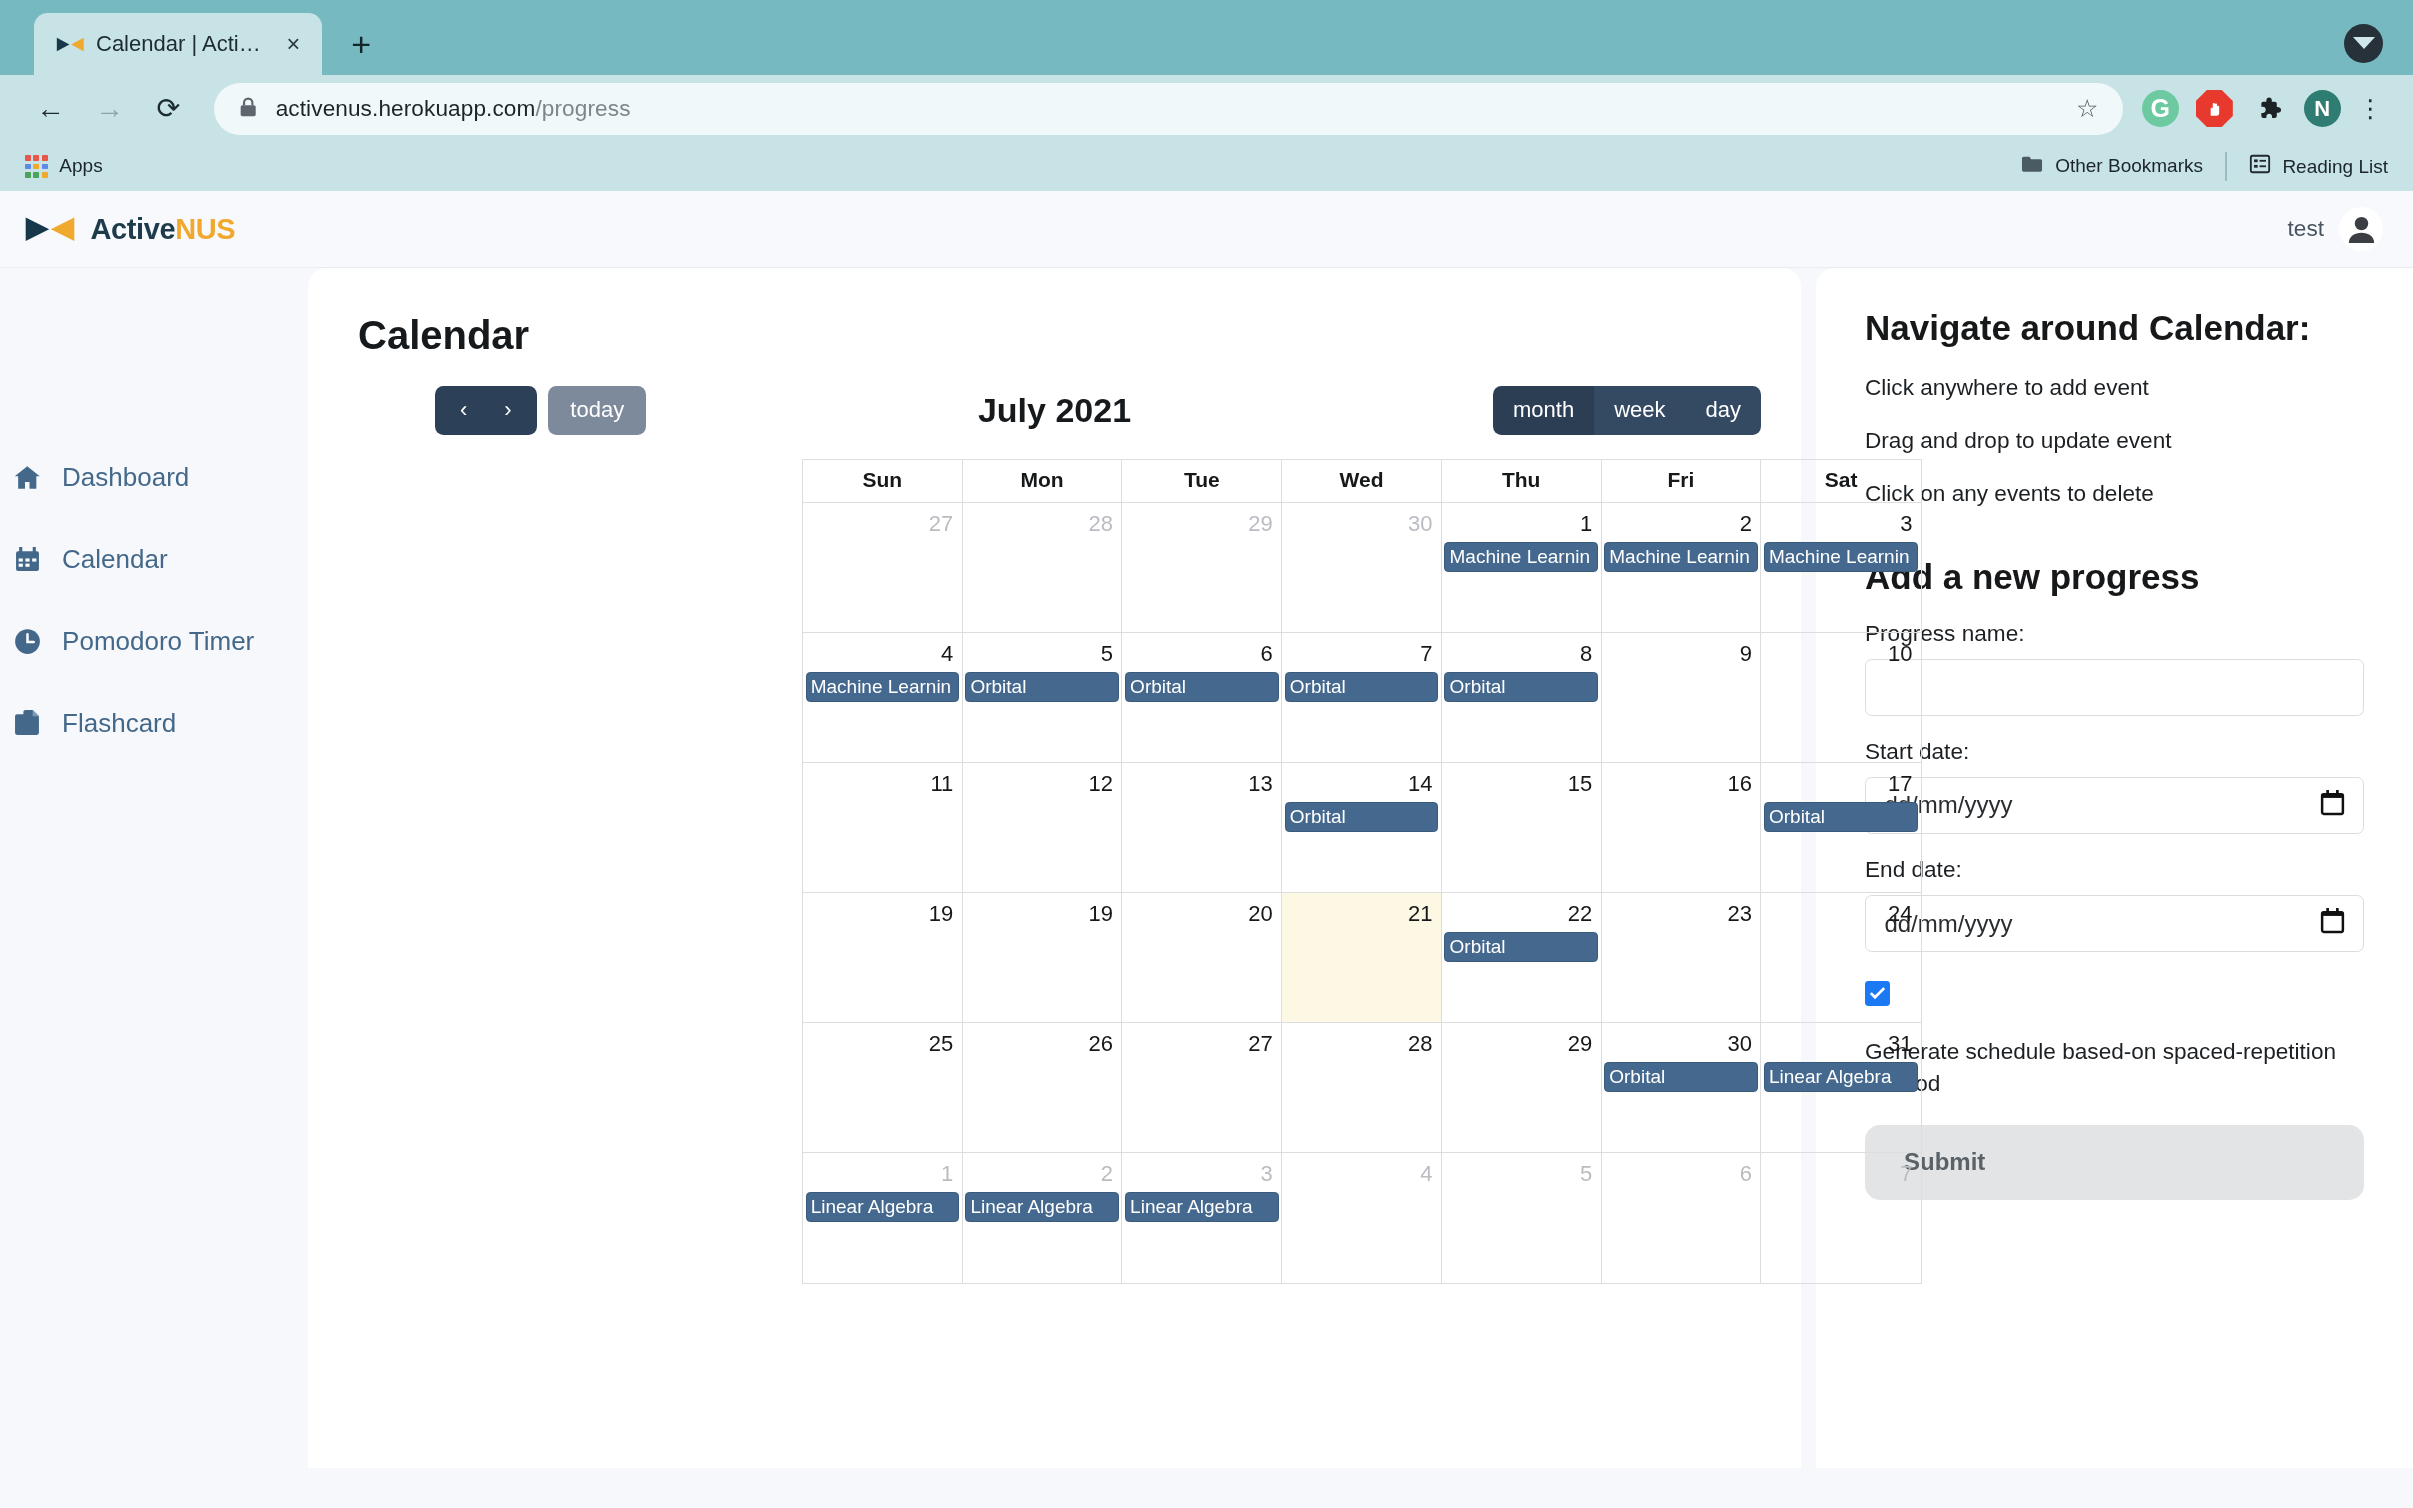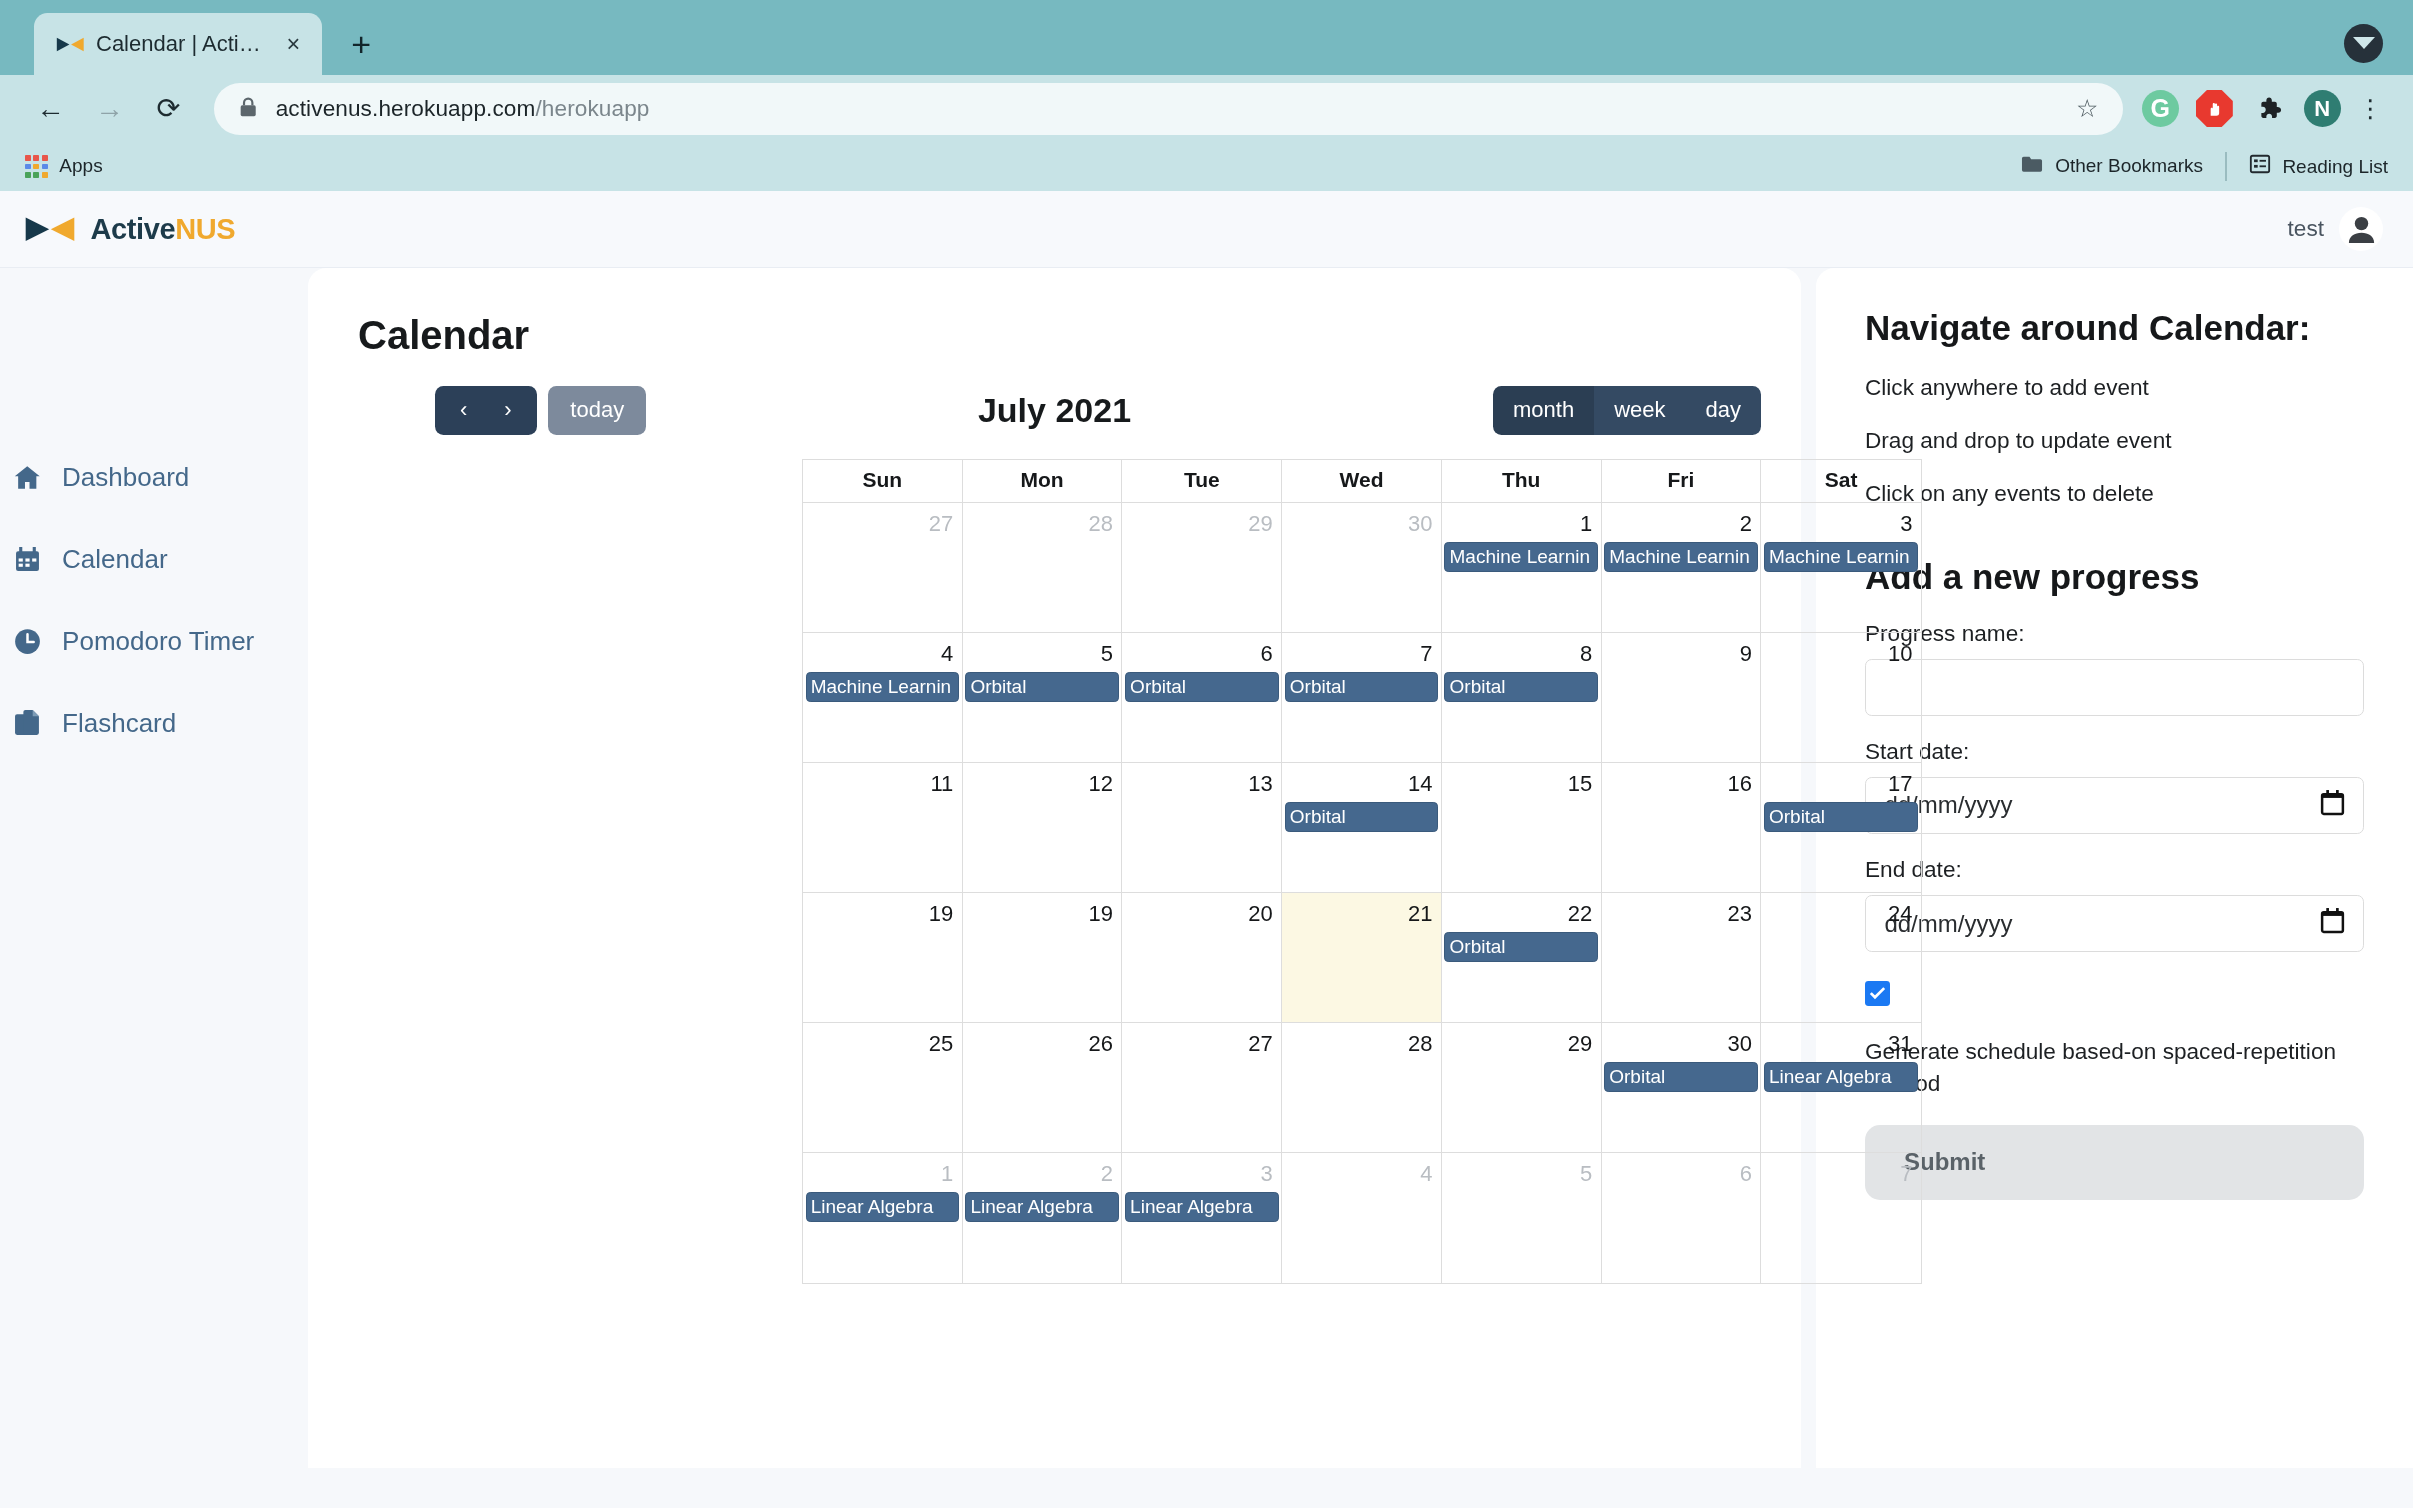--- a/index.html
+++ b/index.html
@@ -221,21 +221,21 @@
     <div class="nav-btn">←</div>
     <div class="nav-btn disabled">→</div>
     <div class="nav-btn">⟳</div>
     <div class="omnibox">
       <span>
         <svg width="18.4" height="22" viewBox="0 0 22 26">
           <rect x="2" y="11" width="18" height="13" rx="2" fill="#5c666c"></rect>
           <path d="M6 11V8a5 5 0 0 1 10 0v3" stroke="#5c666c" stroke-width="2.6" fill="none"></path>
         </svg>
       </span>
-      <span class="omnibox-url"><span>activenus.herokuapp.com</span><span class="path">/herokuapp</span></span>
+      <span class="omnibox-url"><span>activenus.herokuapp.com</span><span class="path">/progress</span></span>
       <span class="star-btn">☆</span>
     </div>
     <div class="ext-icons">
       <span class="ext ext-grammarly">G</span>
       <span class="ext ext-adblock">
         <svg width="20" height="20" viewBox="0 0 24 24">
             <path d="M8 20v-8c0-1 .6-1.6 1.3-1.6.8 0 1.2.6 1.2 1.4V6.2c0-.9.6-1.5 1.3-1.5s1.3.6 1.3 1.5v5.3V7c0-.9.6-1.5 1.3-1.5S15.7 6.1 15.7 7v5.3V9.4c0-.8.5-1.4 1.2-1.4s1.3.6 1.3 1.5V17c0 2-1.5 3-3.2 3H8z" fill="#fff"></path>
           </svg>
       </span>
       <span class="ext ext-puzzle">

